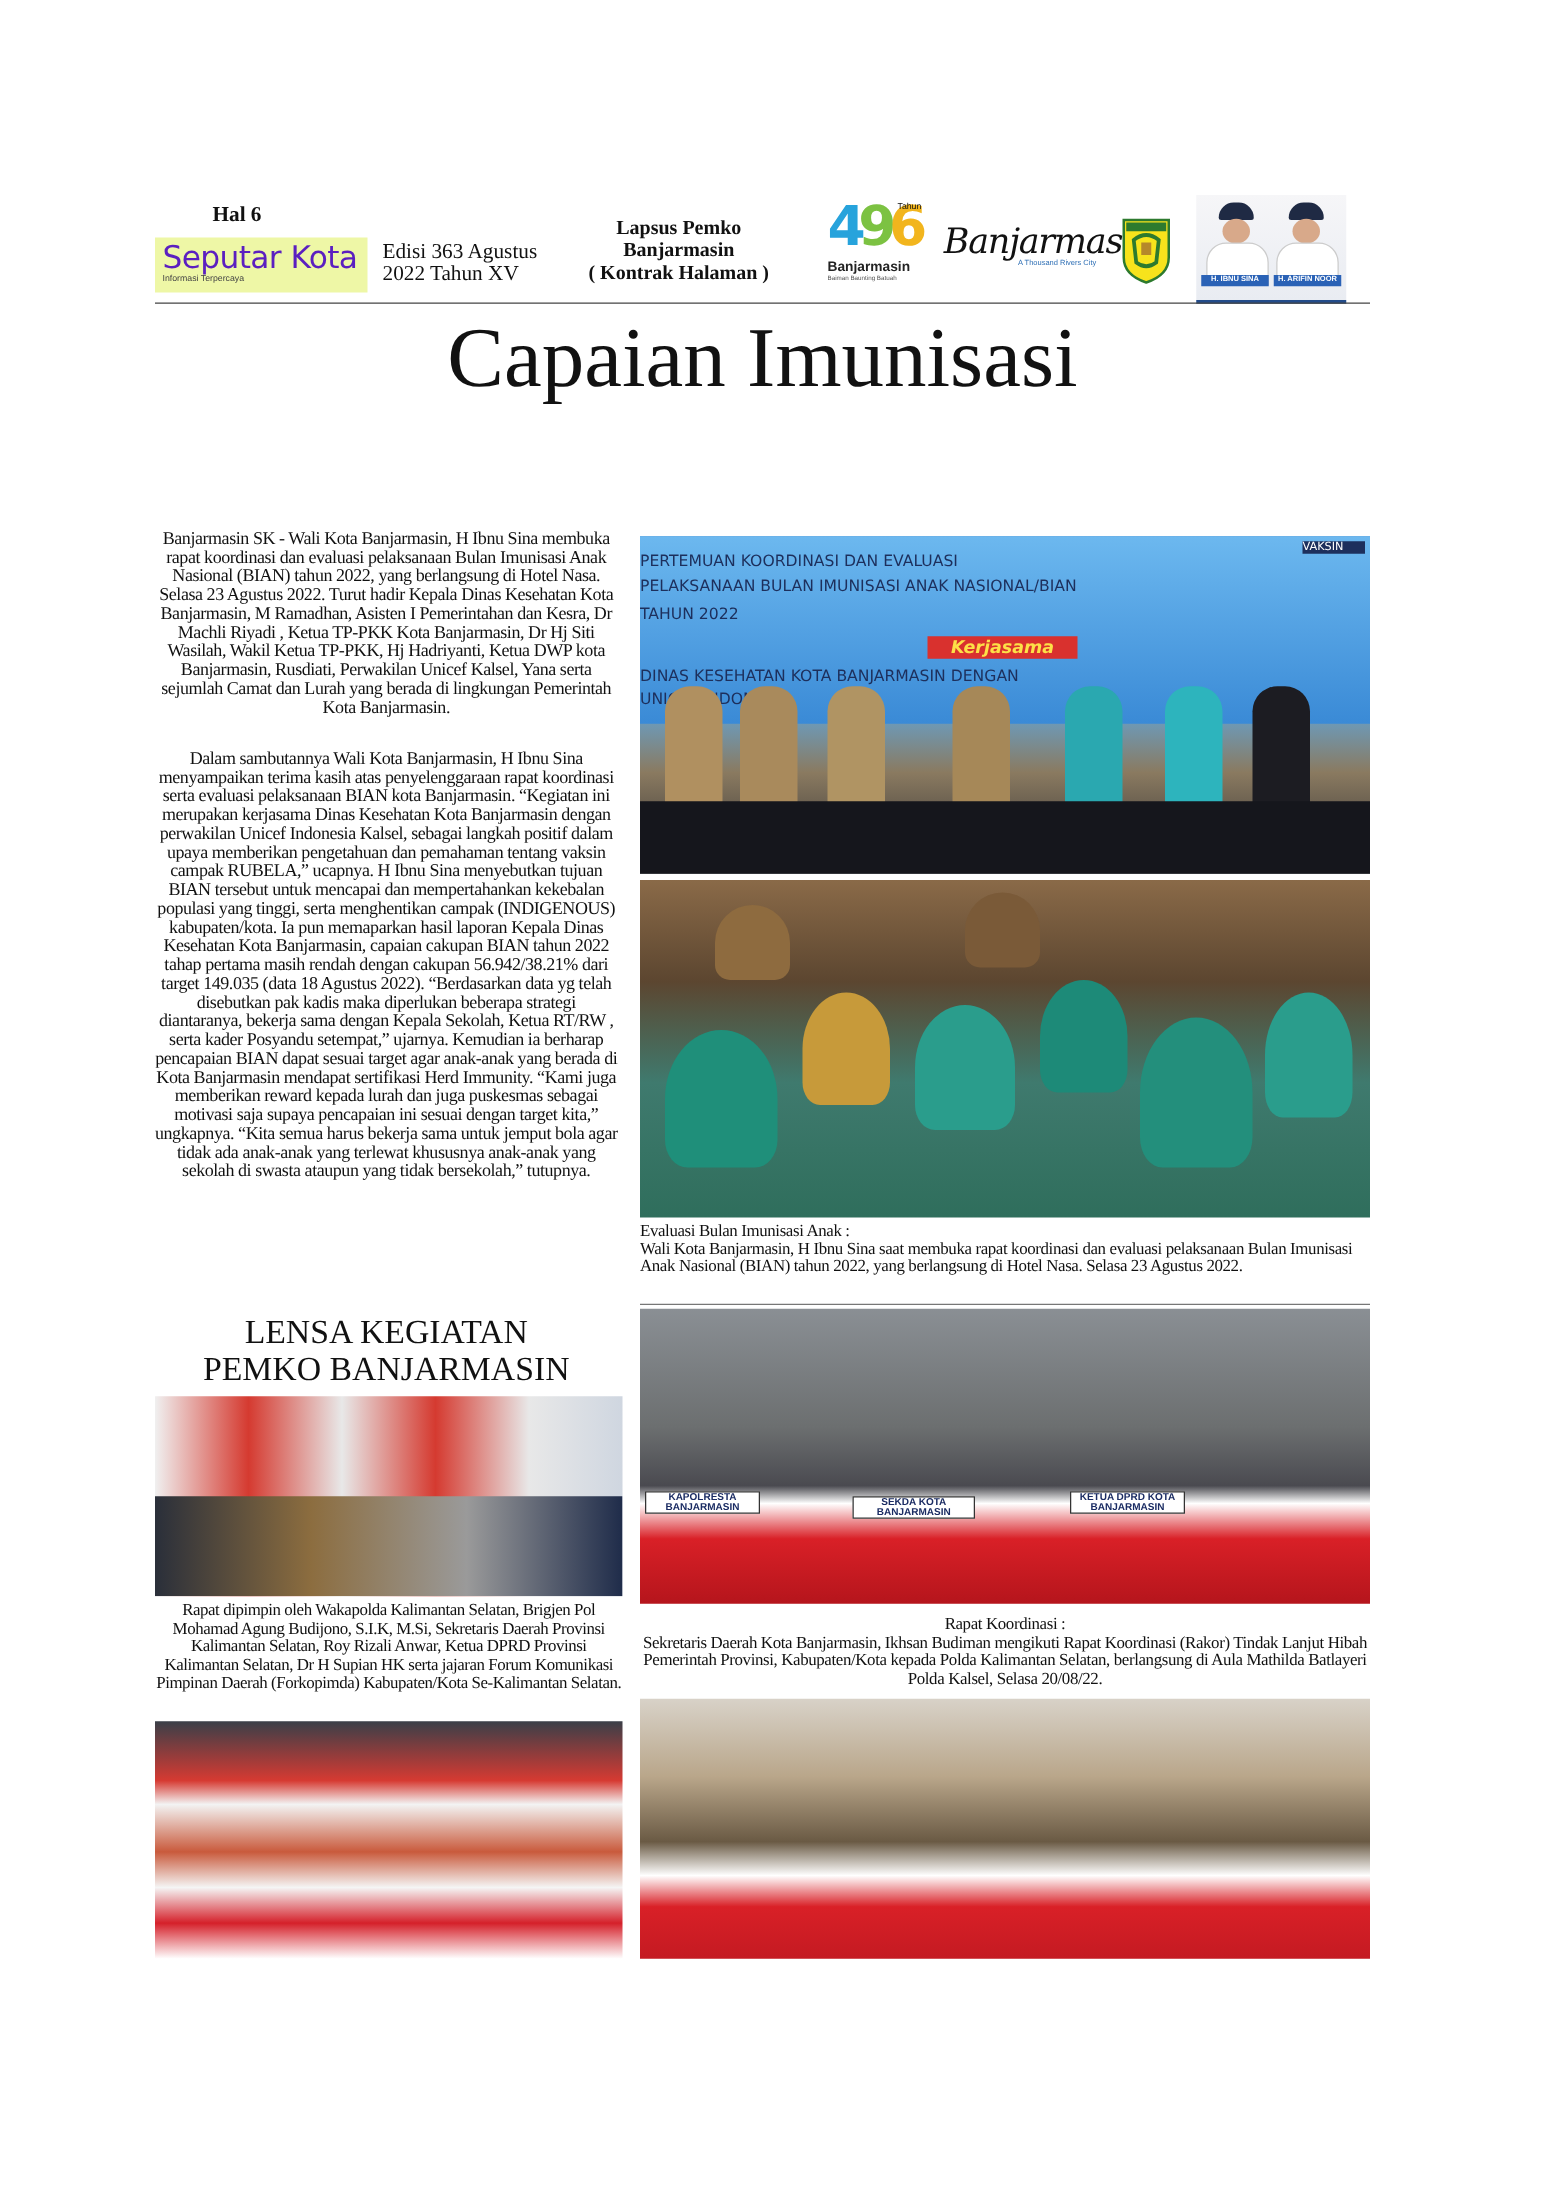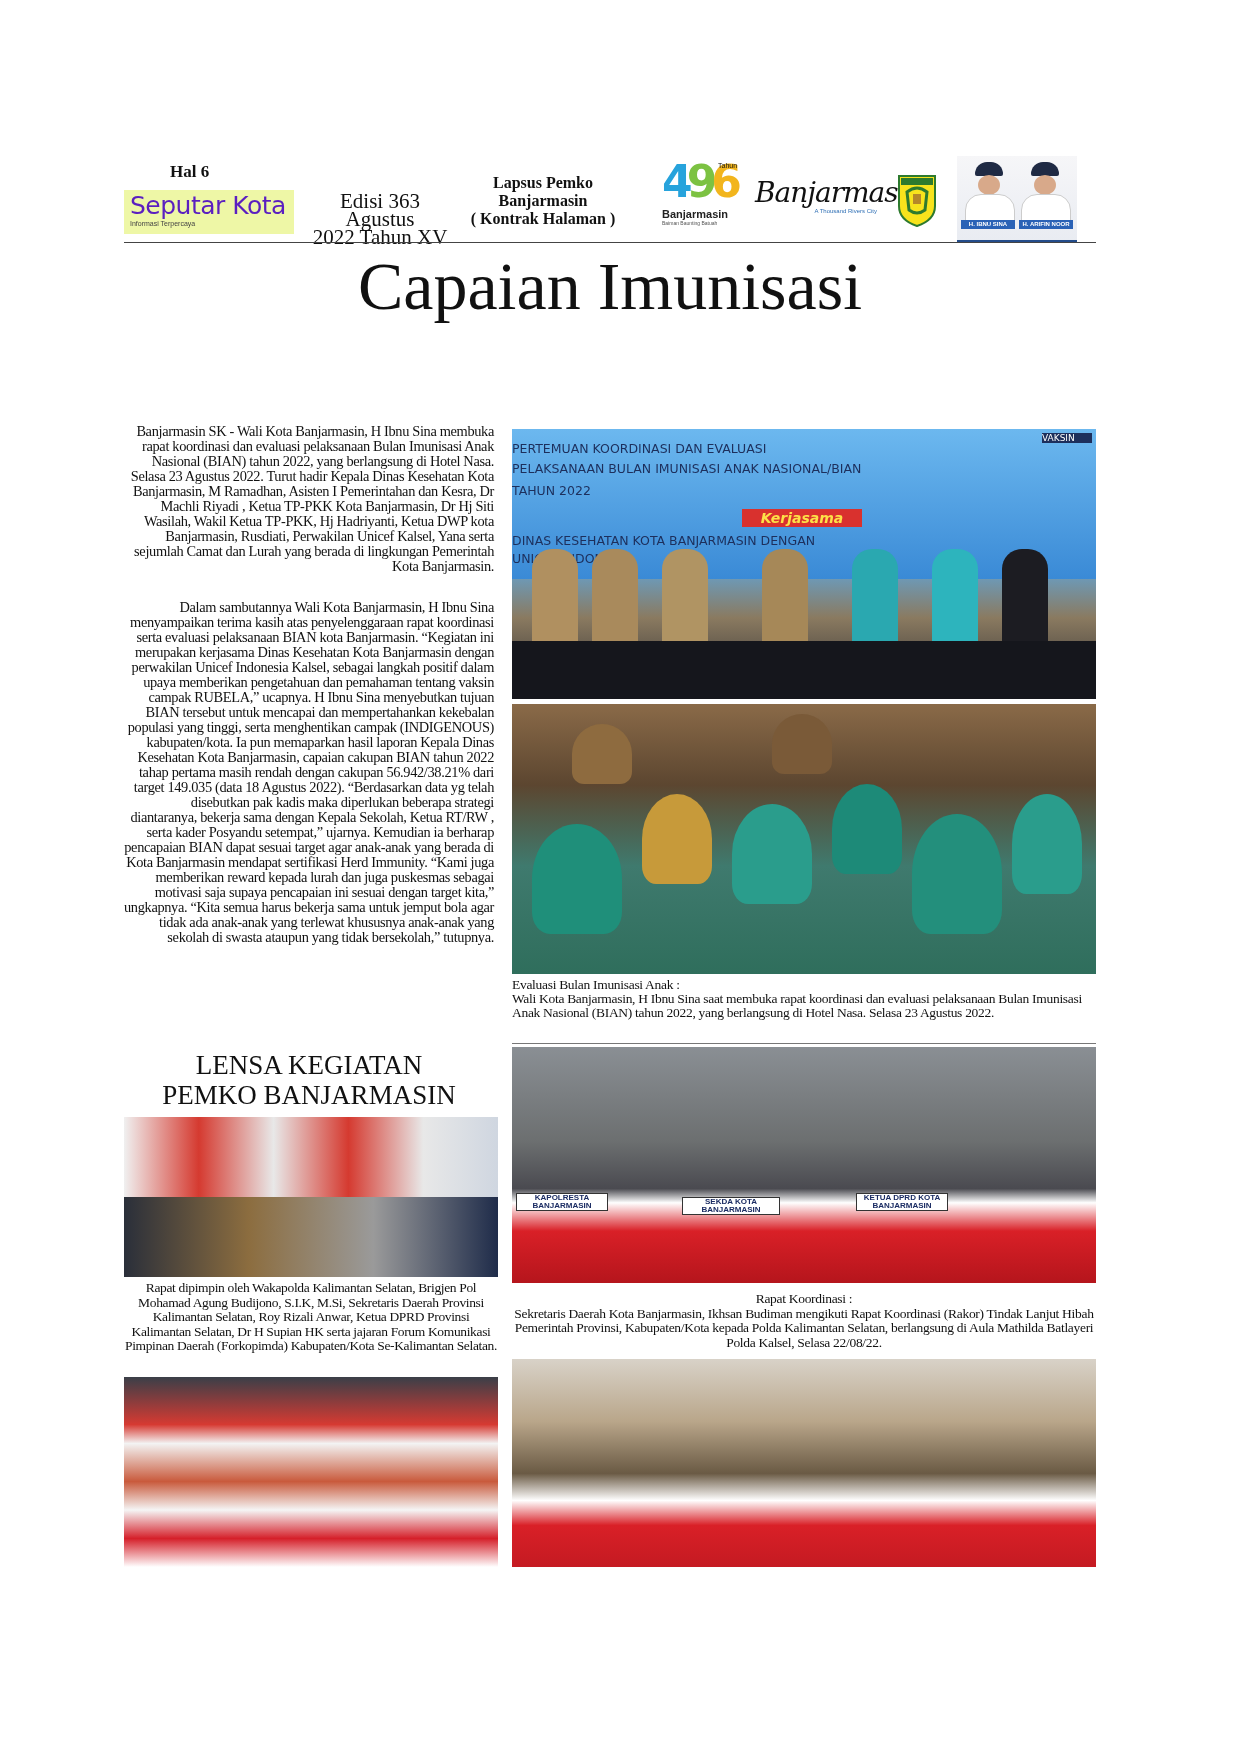--- a/index.html
+++ b/index.html
@@ -2,21 +2,21 @@
 <html><head>
 <meta charset="utf-8">
 <style>
   html,body{margin:0;padding:0;background:#ffffff;}
   body{width:1241px;height:1755px;position:relative;overflow:hidden;font-family:"Liberation Serif","DejaVu Serif",serif;color:#111;}
   .abs{position:absolute;}
   .hal{left:170px;top:162px;font-weight:bold;font-size:17px;}
   .brand{left:124px;top:190px;width:170px;height:44px;background:#eef7a6;box-sizing:border-box;padding:2px 6px;}
   .brand-title{font-family:"DejaVu Sans","Liberation Sans",sans-serif;font-weight:normal;color:#5b1fc0;font-size:25px;line-height:28px;letter-spacing:-0.5px;}
   .brand-tag{font-family:"Liberation Sans",sans-serif;font-size:7px;color:#444;line-height:8px;}
-  .edisi{left:306px;top:192px;width:148px;text-align:center;font-size:21px;line-height:18px;}
+  .edisi{left:306px;top:192px;width:148px;font-size:17px;line-height:18px;}
   .lapsus{left:458px;top:174px;width:170px;text-align:center;font-weight:bold;font-size:16px;line-height:18px;}
   .logo496{left:662px;top:156px;width:76px;height:80px;}
   .logo496 .num{font-family:"DejaVu Sans",sans-serif;font-weight:bold;font-size:44px;line-height:52px;letter-spacing:-6px;}
   .logo496 .d4{color:#27a3dc;}
   .logo496 .d9{color:#7cc242;}
   .logo496 .d6{color:#f2b51d;}
   .logo496 .tahun{position:absolute;left:56px;top:6px;font-size:7px;font-family:"Liberation Sans",sans-serif;}
   .logo496 .city{font-family:"Liberation Sans",sans-serif;font-weight:bold;font-size:11px;color:#222;line-height:12px;}
   .logo496 .sub{font-family:"Liberation Sans",sans-serif;font-size:5px;color:#555;}
   .script{left:755px;top:178px;width:130px;}
@@ -24,21 +24,21 @@
   .script .tag{font-family:"Liberation Sans",sans-serif;font-size:6px;color:#2e6fb5;text-align:right;padding-right:8px;}
   .crest{left:897px;top:170px;width:40px;height:58px;}
   .officials{left:957px;top:156px;width:120px;height:84px;background:linear-gradient(#f6f6f8,#e9ecf2);border-bottom:3px solid #234c8a;}
   .officials .p{position:absolute;top:6px;width:48px;height:60px;}
   .officials .p .cap{position:absolute;left:10px;top:0;width:28px;height:14px;background:#1f2a44;border-radius:12px 12px 2px 2px;}
   .officials .p .face{position:absolute;left:13px;top:13px;width:22px;height:20px;background:#d8a98a;border-radius:50%;}
   .officials .p .body{position:absolute;left:0;top:32px;width:48px;height:32px;background:#ffffff;border-radius:16px 16px 0 0;border:1px solid #ccc;}
   .officials .lab{position:absolute;top:64px;width:54px;height:9px;background:#2a62b6;color:#fff;font-family:"Liberation Sans",sans-serif;font-size:6px;text-align:center;line-height:9px;font-weight:bold;}
   .hrule{left:124px;top:242px;width:972px;height:1px;background:#444;}
   .headline{left:124px;top:250px;width:972px;text-align:center;font-size:68px;line-height:72px;}
-  .body-col{left:124px;top:424px;width:370px;font-size:14.4px;line-height:15px;text-align:right;letter-spacing:-0.35px;}
+  .body-col{left:124px;top:424px;width:370px;font-size:14.4px;line-height:15px;text-align:center;letter-spacing:-0.35px;}
   .body-col p{margin:0 0 26px 0;}
   .body-col p.p2{margin:0;}
   .photo{background:#777;overflow:hidden;}
   .ph1{left:512px;top:429px;width:584px;height:270px;background:linear-gradient(180deg,#3a8fd8 0%,#5aaef0 45%,#8a7a60 70%,#2a2a30 100%);}
   .ph1 .banner{position:absolute;left:0;top:0;width:100%;height:150px;background:linear-gradient(180deg,#6cb8ef,#3a8ad6);}
   .ph1 .bt{position:absolute;left:0;width:100%;font-family:"DejaVu Sans",sans-serif;font-weight:normal;color:#1d2f5c;font-size:12.5px;}
   .ph1 .kj{position:absolute;left:230px;top:80px;width:120px;height:18px;background:#d9312e;color:#fde047;font-family:"DejaVu Sans",sans-serif;font-style:italic;font-weight:bold;text-align:center;font-size:14px;line-height:18px;}
   .ph1 .table{position:absolute;left:0;bottom:0;width:100%;height:58px;background:#15161c;}
   .ph1 .person{position:absolute;bottom:40px;width:46px;height:110px;border-radius:20px 20px 4px 4px;}
   .ph2{left:512px;top:704px;width:584px;height:270px;background:linear-gradient(180deg,#8a6a48 0%,#5c4630 30%,#3f7a6e 60%,#2f6e5c 100%);}
@@ -175,17 +175,17 @@
 <div class="abs cap2">Rapat dipimpin oleh Wakapolda Kalimantan Selatan, Brigjen Pol Mohamad Agung Budijono, S.I.K, M.Si, Sekretaris Daerah Provinsi Kalimantan Selatan, Roy Rizali Anwar, Ketua DPRD Provinsi Kalimantan Selatan, Dr H Supian HK serta jajaran Forum Komunikasi Pimpinan Daerah (Forkopimda) Kabupaten/Kota Se-Kalimantan Selatan.</div>
 
 <div class="abs photo ph4">
   <div class="sign" style="left:4px;top:146px;width:90px;">KAPOLRESTA BANJARMASIN</div>
   <div class="sign" style="left:170px;top:150px;width:96px;">SEKDA KOTA BANJARMASIN</div>
   <div class="sign" style="left:300px;top:146px;width:90px;margin-left:44px;">KETUA DPRD KOTA BANJARMASIN</div>
 </div>
 
 <div class="abs cap3">
   <div>Rapat Koordinasi :</div>
-  <div>Sekretaris Daerah Kota Banjarmasin, Ikhsan Budiman mengikuti Rapat Koordinasi (Rakor) Tindak Lanjut Hibah Pemerintah Provinsi, Kabupaten/Kota kepada Polda Kalimantan Selatan, berlangsung di Aula Mathilda Batlayeri Polda Kalsel, Selasa 22/08/22.</div>
+  <div>Sekretaris Daerah Kota Banjarmasin, Ikhsan Budiman mengikuti Rapat Koordinasi (Rakor) Tindak Lanjut Hibah Pemerintah Provinsi, Kabupaten/Kota kepada Polda Kalimantan Selatan, berlangsung di Aula Mathilda Batlayeri Polda Kalsel, Selasa 20/08/22.</div>
 </div>
 
 <div class="abs photo ph5"></div>
 <div class="abs photo ph6"></div>
 
 </body></html>

